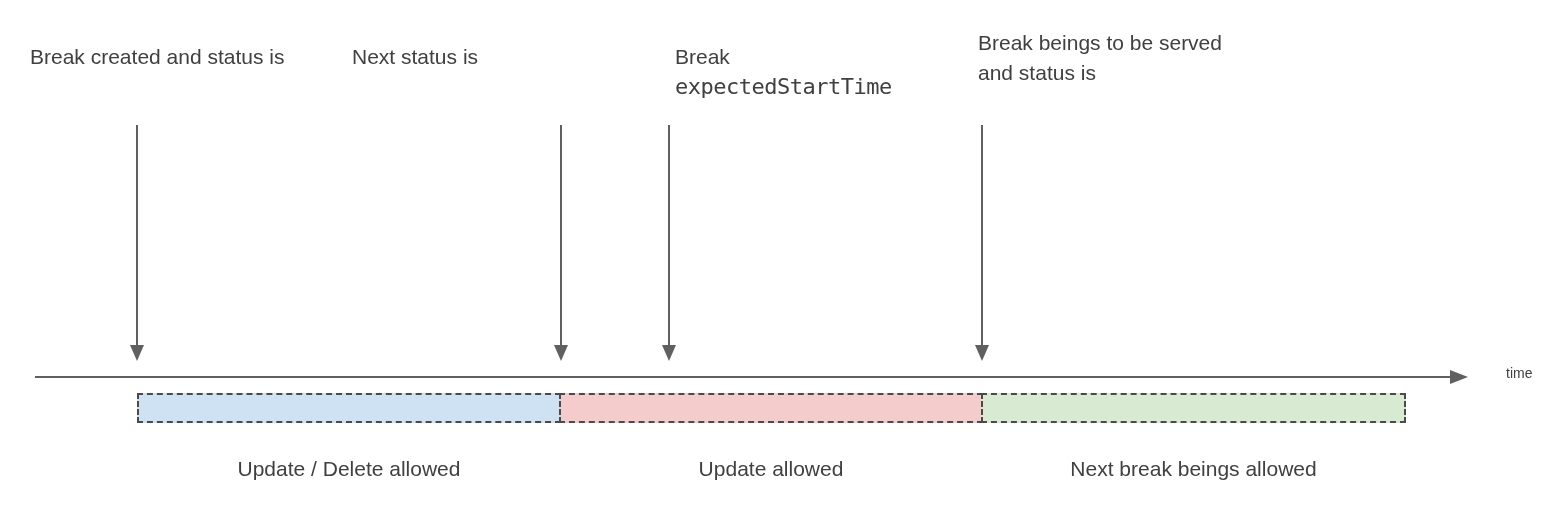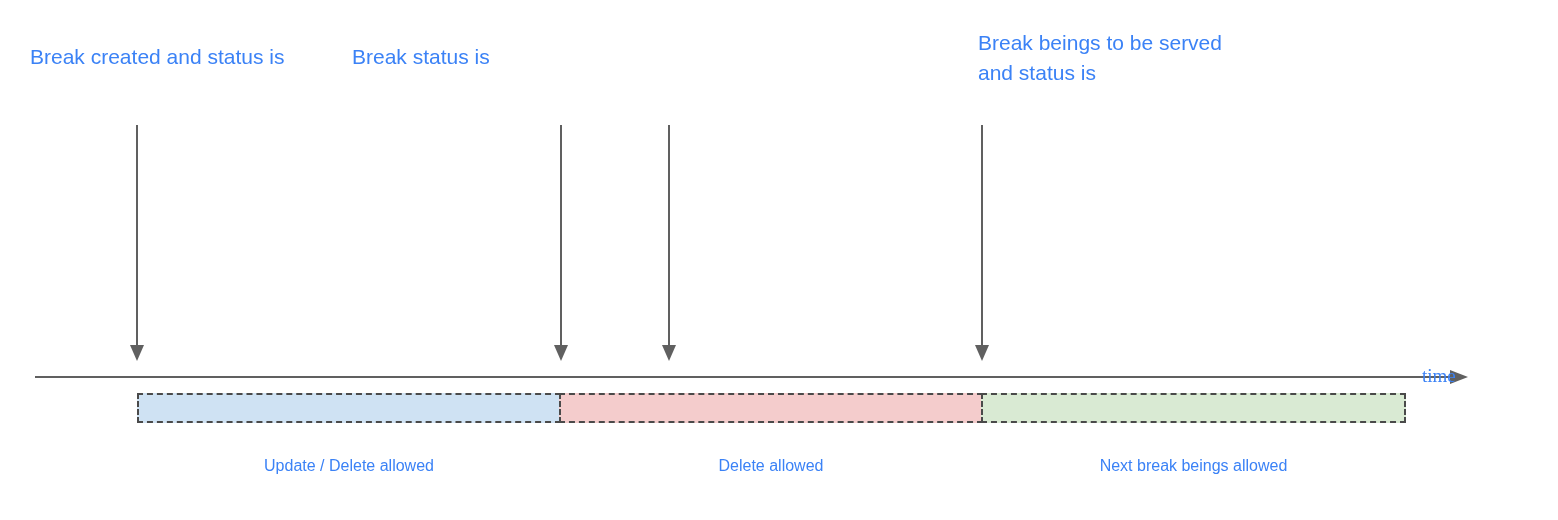--- a/index.html
+++ b/index.html
@@ -7,21 +7,21 @@
     padding: 0;
     background: #ffffff;
   }
   .stage {
     position: relative;
     width: 1558px;
     height: 520px;
     background: #ffffff;
     overflow: hidden;
     font-family: "Liberation Sans", sans-serif;
-    color: #3b82f6;
+    color: #404040;
   }
   
   .ann {
     position: absolute;
     font-size: 21px;
     line-height: 30px;
     white-space: nowrap;
   }
   .ann .sans { font-family: "Liberation Sans", sans-serif; }
   .ann .mono {
@@ -60,41 +60,40 @@
     left: 1450px;
     top: 370px;
     width: 0;
     height: 0;
     border-top: 7px solid transparent;
     border-bottom: 7px solid transparent;
     border-left: 18px solid #606060;
   }
   .axis-label {
     position: absolute;
-    left: 1422px;
+    left: 1506px;
     top: 365px;
-    font-size: 19px;
-    font-family: Liberation Serif, serif;
+    font-size: 14px;
   }
   
   .seg {
     position: absolute;
     top: 393px;
     height: 30px;
     box-sizing: border-box;
     border: 2px dashed #4a4a4a;
   }
   .seg-0 { left: 137px; width: 424px; }
   .seg-1 { left: 559px; width: 424px; }
   .seg-2 { left: 981px; width: 425px; }
   
   .seg-label {
     position: absolute;
     top: 457px;
-    font-size: 16px;
+    font-size: 21px;
     text-align: center;
   }
   .lbl-0 { left: 137px; width: 424px; }
   .lbl-1 { left: 559px; width: 424px; }
   .lbl-2 { left: 981px; width: 425px; }
   
   .ann-0 { left: 30px;  top: 42px; }
   .ann-1 { left: 352px; top: 42px; }
   .ann-2 { left: 675px; top: 42px; }
   .ann-3 { left: 978px; top: 28px; }
@@ -107,23 +106,27 @@
 </head>
 <body>
 
 <div class="stage">
 
   <div class="ann ann-0">
     <div class="sans">Break created and status is</div>
   </div>
 
   <div class="ann ann-1">
-    <div class="sans">Break status is</div>
+    <div class="sans">Next status is</div>
   </div>
 
+  <div class="ann ann-2">
+    <div class="sans">Break</div>
+    <div class="mono">expectedStartTime</div>
+  </div>
 
   <div class="ann ann-3">
     <div class="sans">Break beings to be served</div>
     <div class="sans">and status is</div>
   </div>
 
   <div class="ax-0">
     <div class="arrow-shaft"></div>
     <div class="arrow-head"></div>
   </div>
@@ -142,16 +145,16 @@
 
   <div class="axis-line"></div>
   <div class="axis-head"></div>
   <div class="axis-label">time</div>
 
   <div class="seg seg-0" style="background: rgb(207, 226, 243);"></div>
   <div class="seg seg-1" style="background: rgb(244, 204, 204);"></div>
   <div class="seg seg-2" style="background: rgb(217, 234, 211);"></div>
 
   <div class="seg-label lbl-0">Update / Delete allowed</div>
-  <div class="seg-label lbl-1">Delete allowed</div>
+  <div class="seg-label lbl-1">Update allowed</div>
   <div class="seg-label lbl-2">Next break beings allowed</div>
 
 </div>
 
 </body></html>

